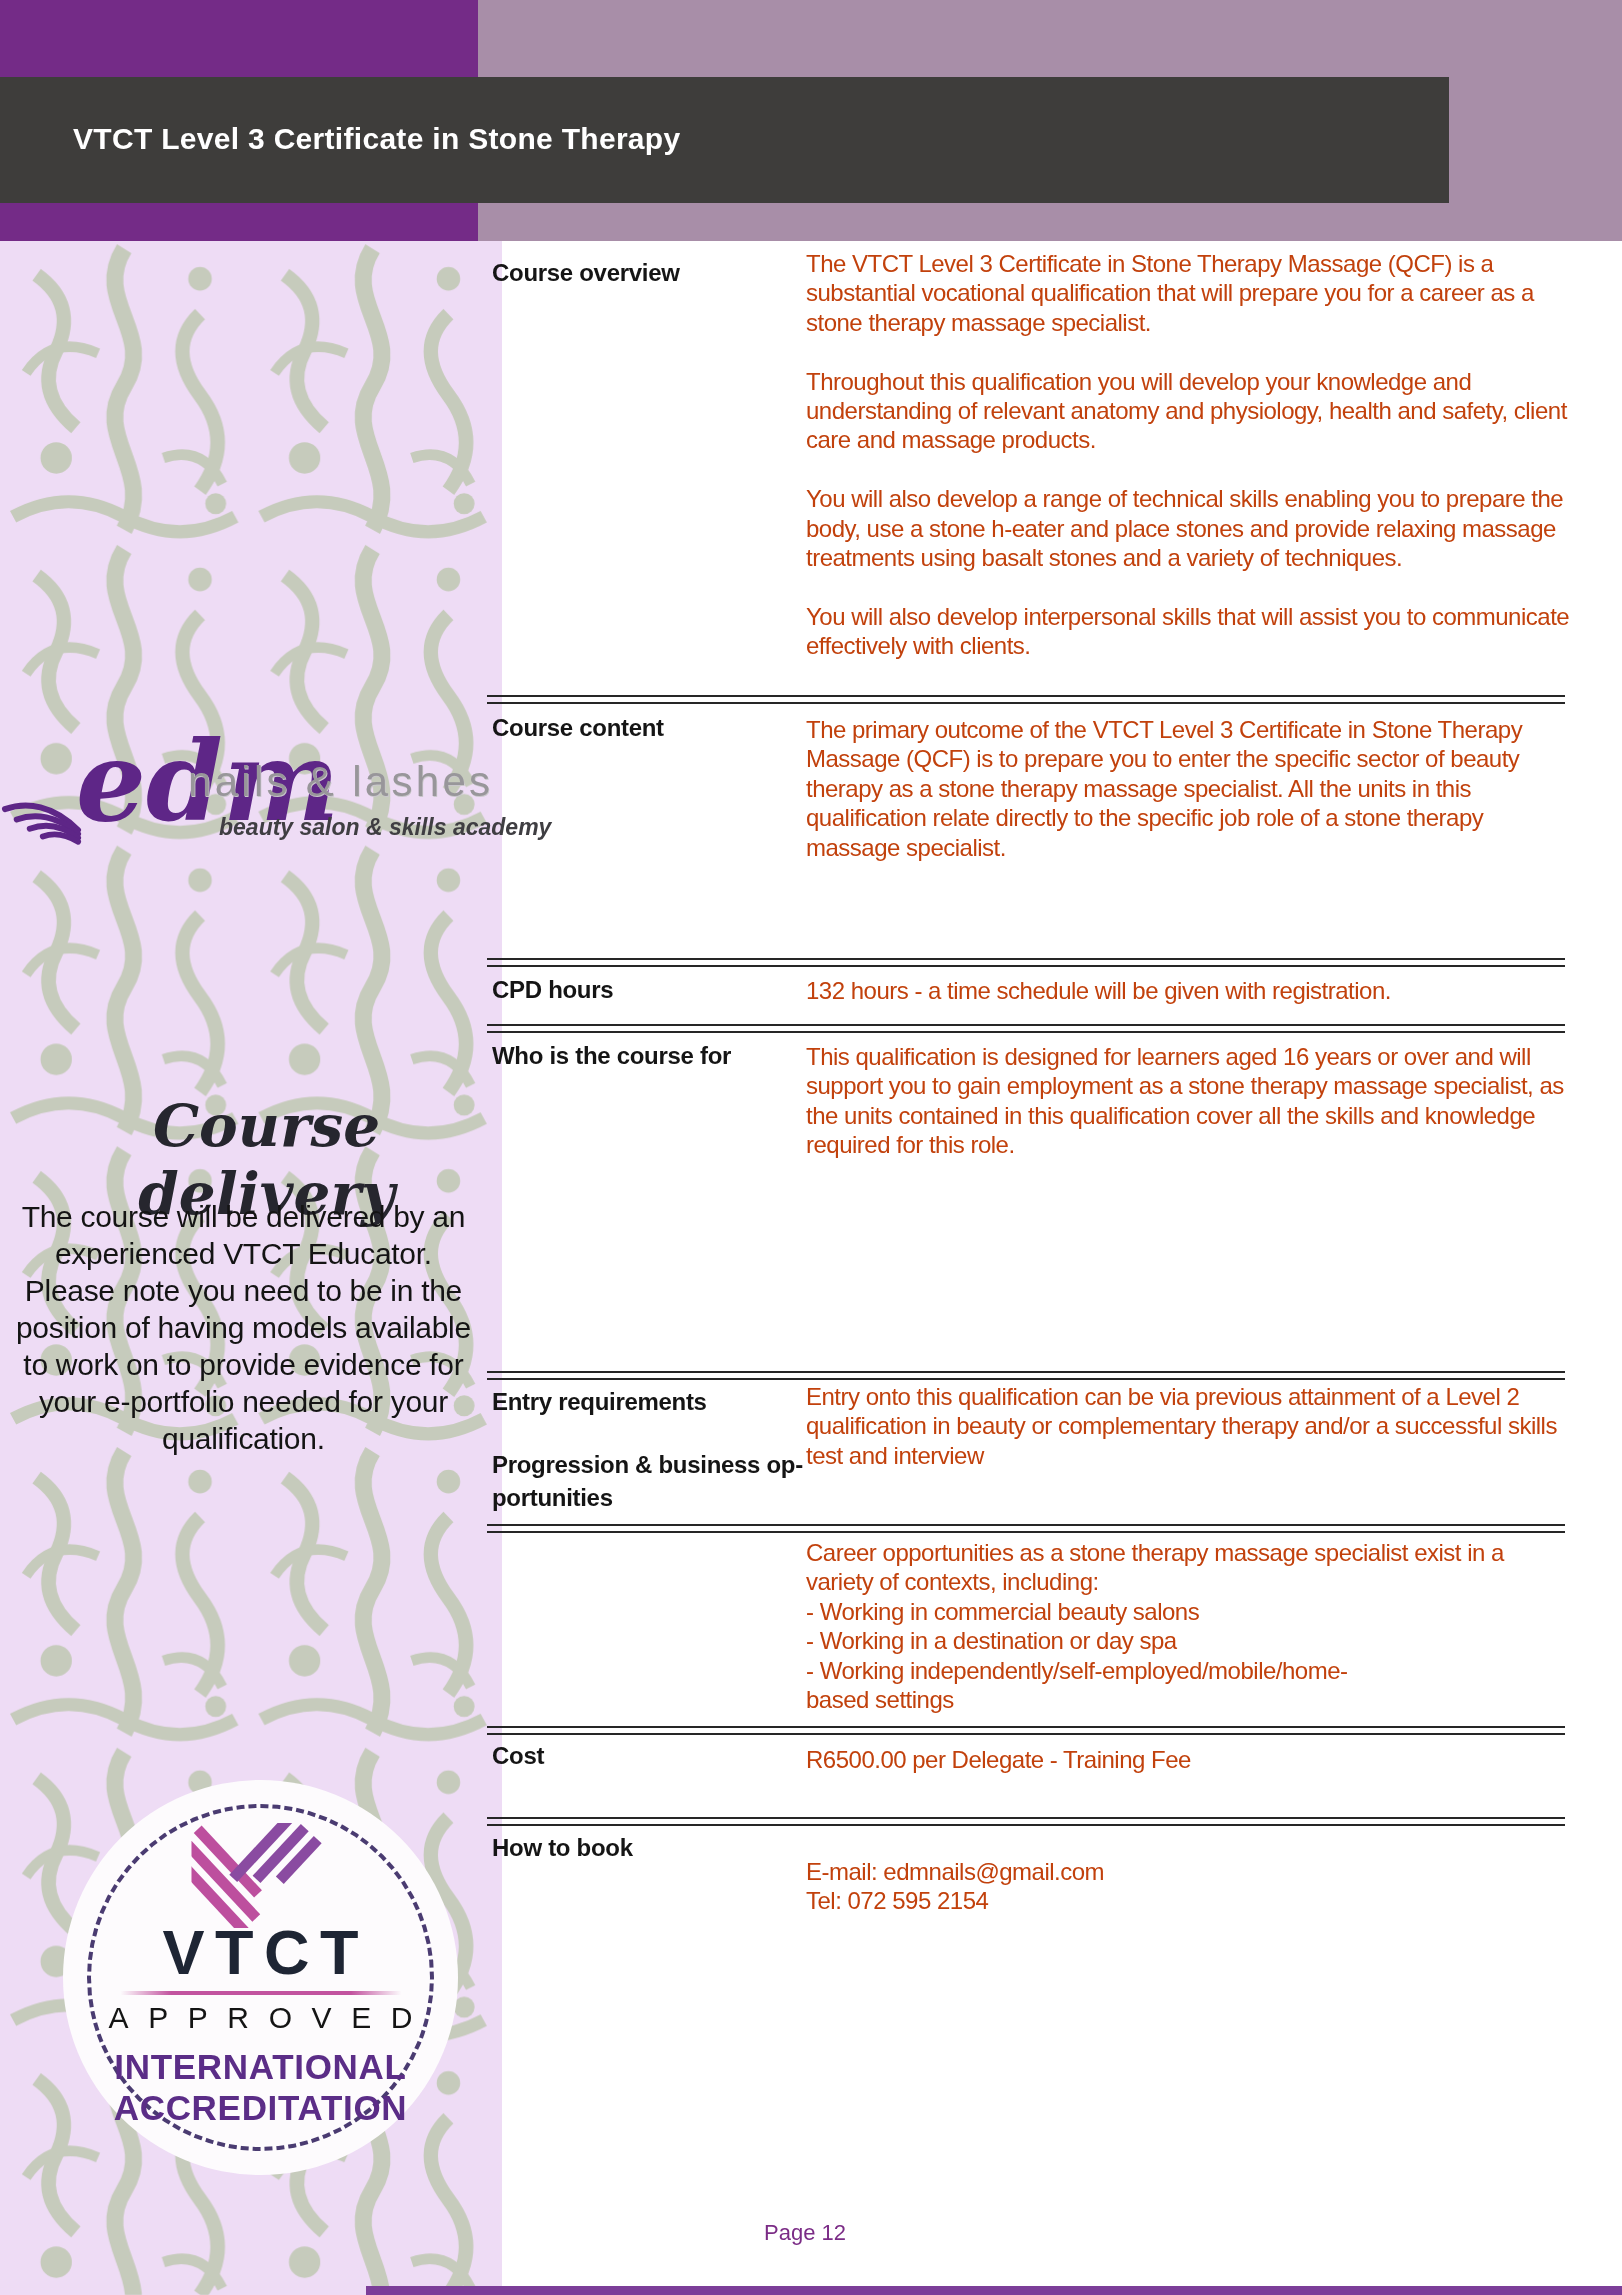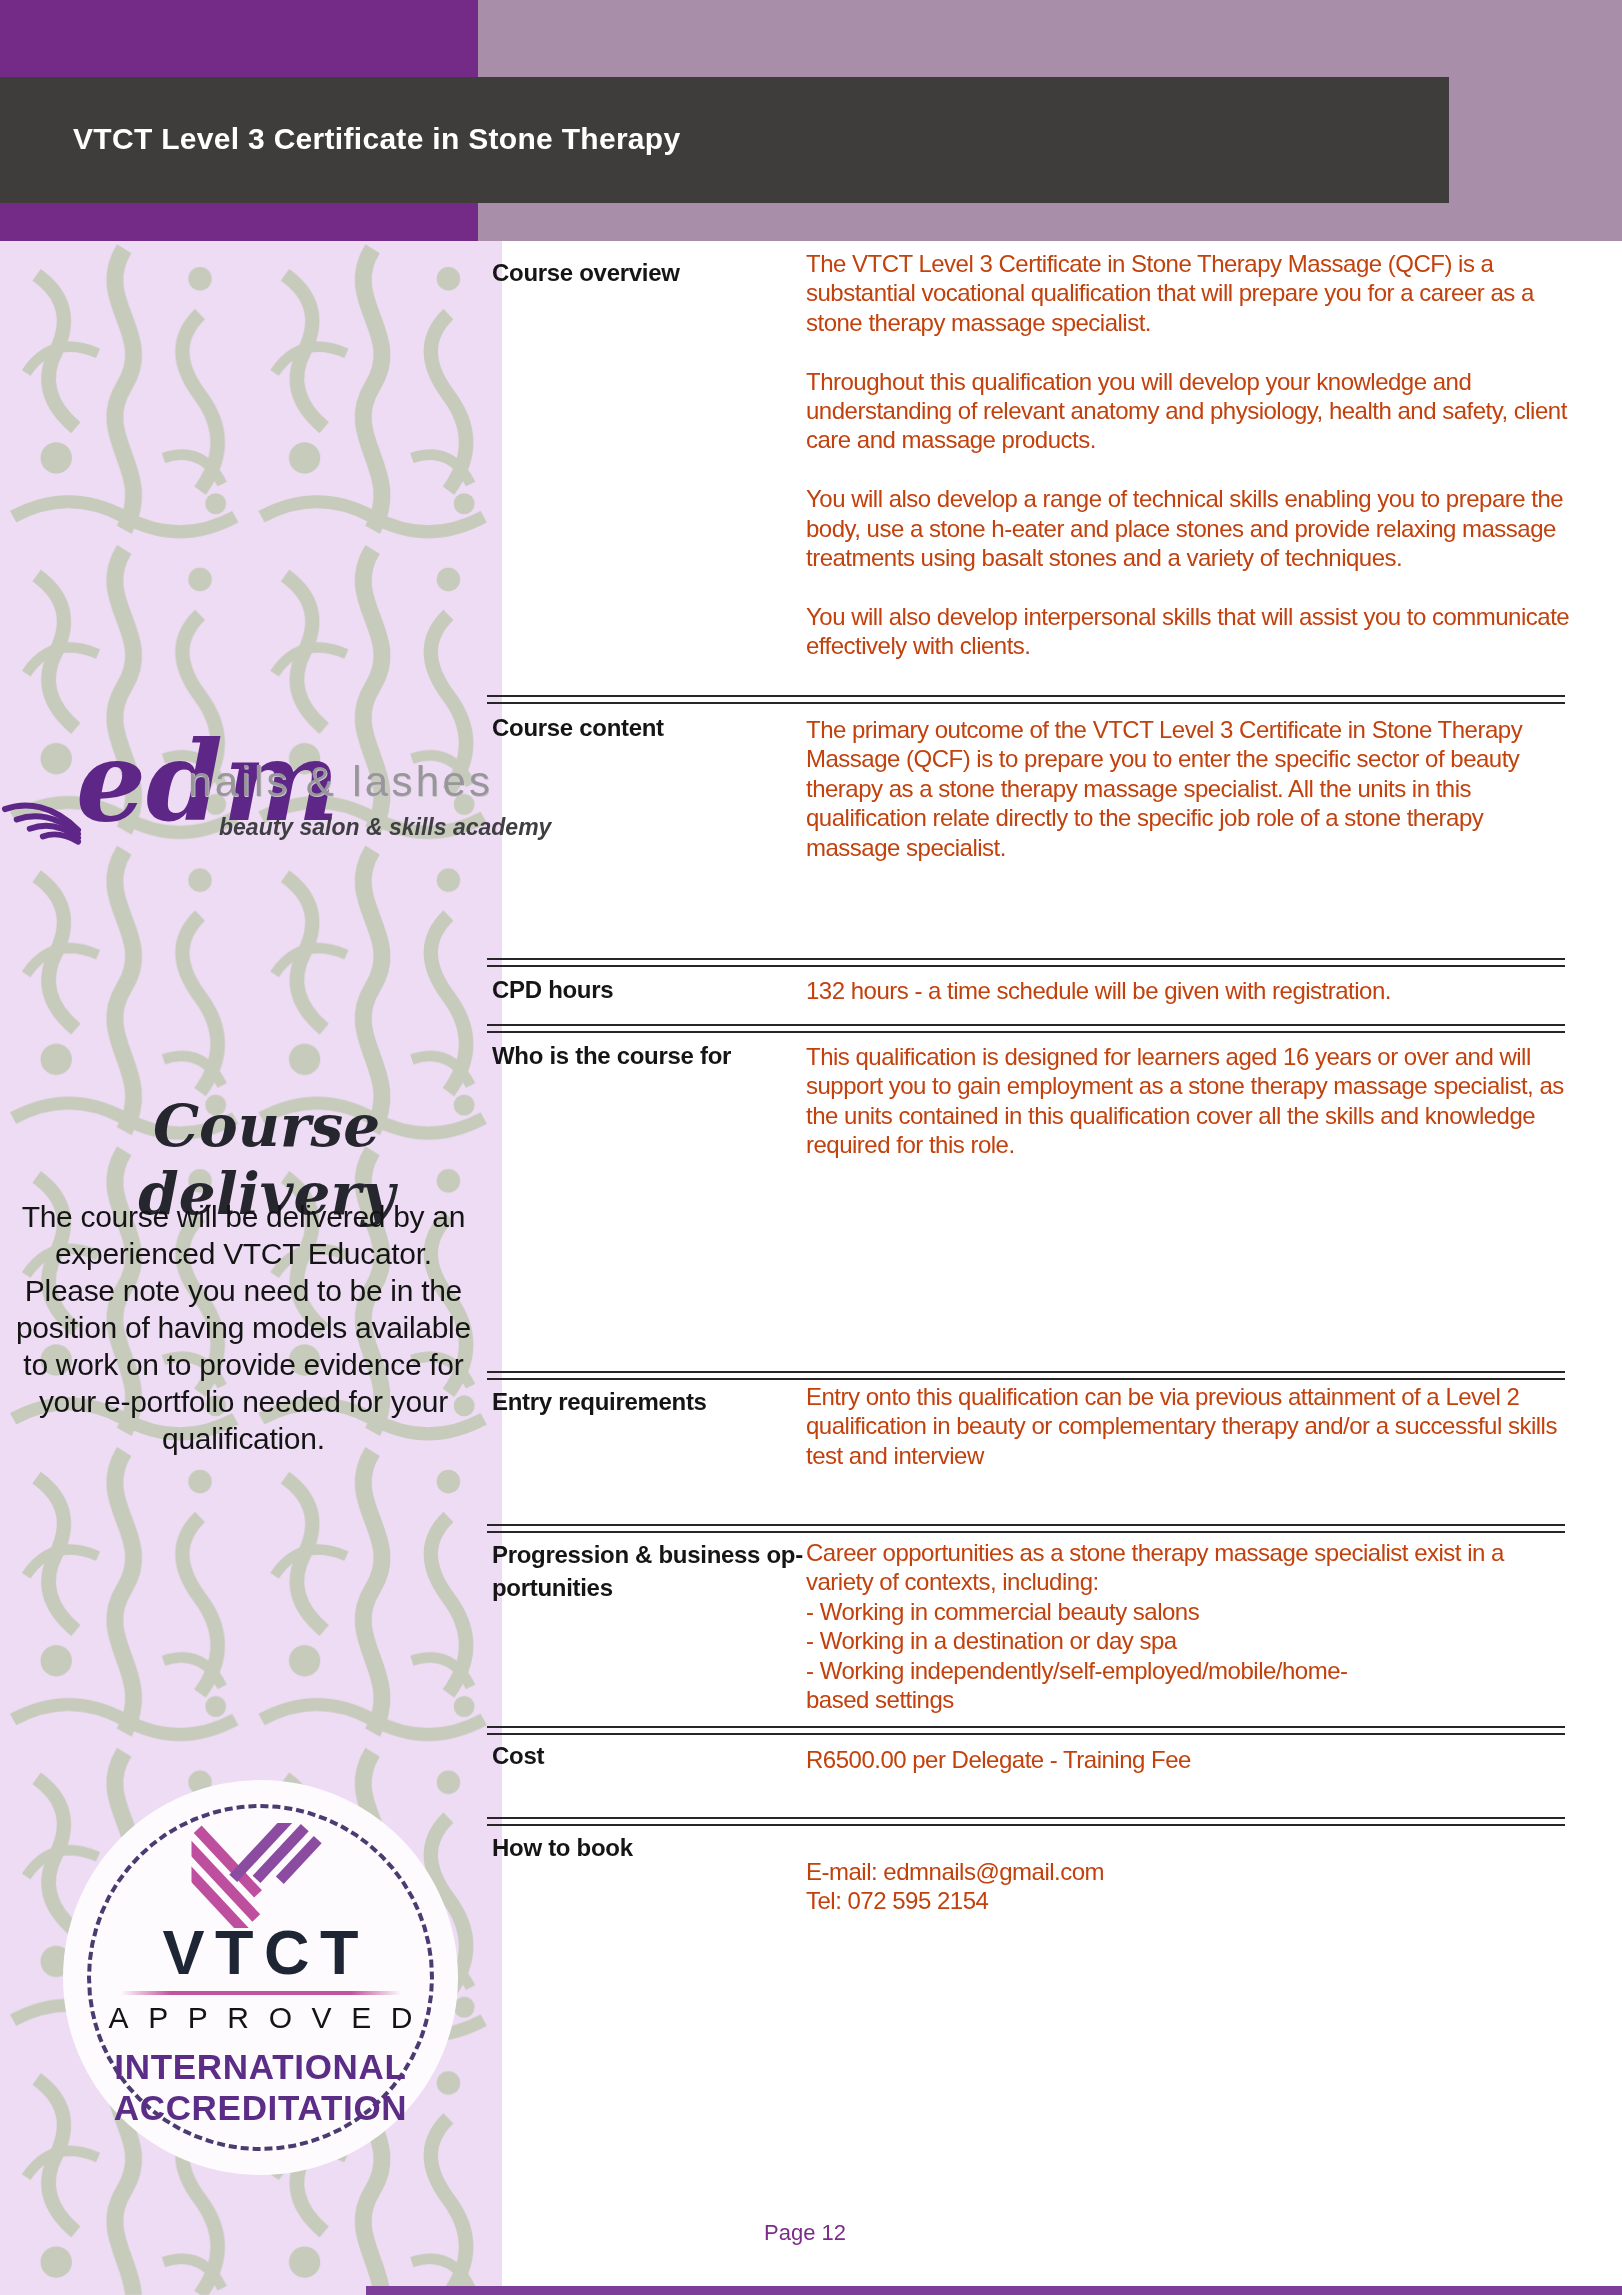--- a/index.html
+++ b/index.html
@@ -173,21 +173,21 @@
 
 <div class="divider" style="top:1024px"></div>
 <div class="rlabel" style="top:1039px">Who is the course for</div>
 <div class="rtext" style="top:1042px">This qualification is designed for learners aged 16 years or over and will support you to gain employment as a stone therapy massage specialist, as the units contained in this qualification cover all the skills and knowledge required for this role.</div>
 
 <div class="divider" style="top:1371px"></div>
 <div class="rlabel" style="top:1385px">Entry requirements</div>
 <div class="rtext" style="top:1382px">Entry onto this qualification can be via previous attainment of a Level 2 qualification in beauty or complementary therapy and/or a successful skills test and interview</div>
 
 <div class="divider" style="top:1524px"></div>
-<div class="rlabel" style="top:1538px">Progression &amp; business op-
+<div class="rlabel" style="top:1448px">Progression &amp; business op-
 portunities</div>
 <div class="rtext" style="top:1538px">Career opportunities as a stone therapy massage specialist exist in a variety of contexts, including:
 - Working in commercial beauty salons
 - Working in a destination or day spa
 - Working independently/self-employed/mobile/home-
 based settings</div>
 
 <div class="divider" style="top:1726px"></div>
 <div class="rlabel" style="top:1739px">Cost</div>
 <div class="rtext" style="top:1745px">R6500.00 per Delegate - Training Fee</div>

